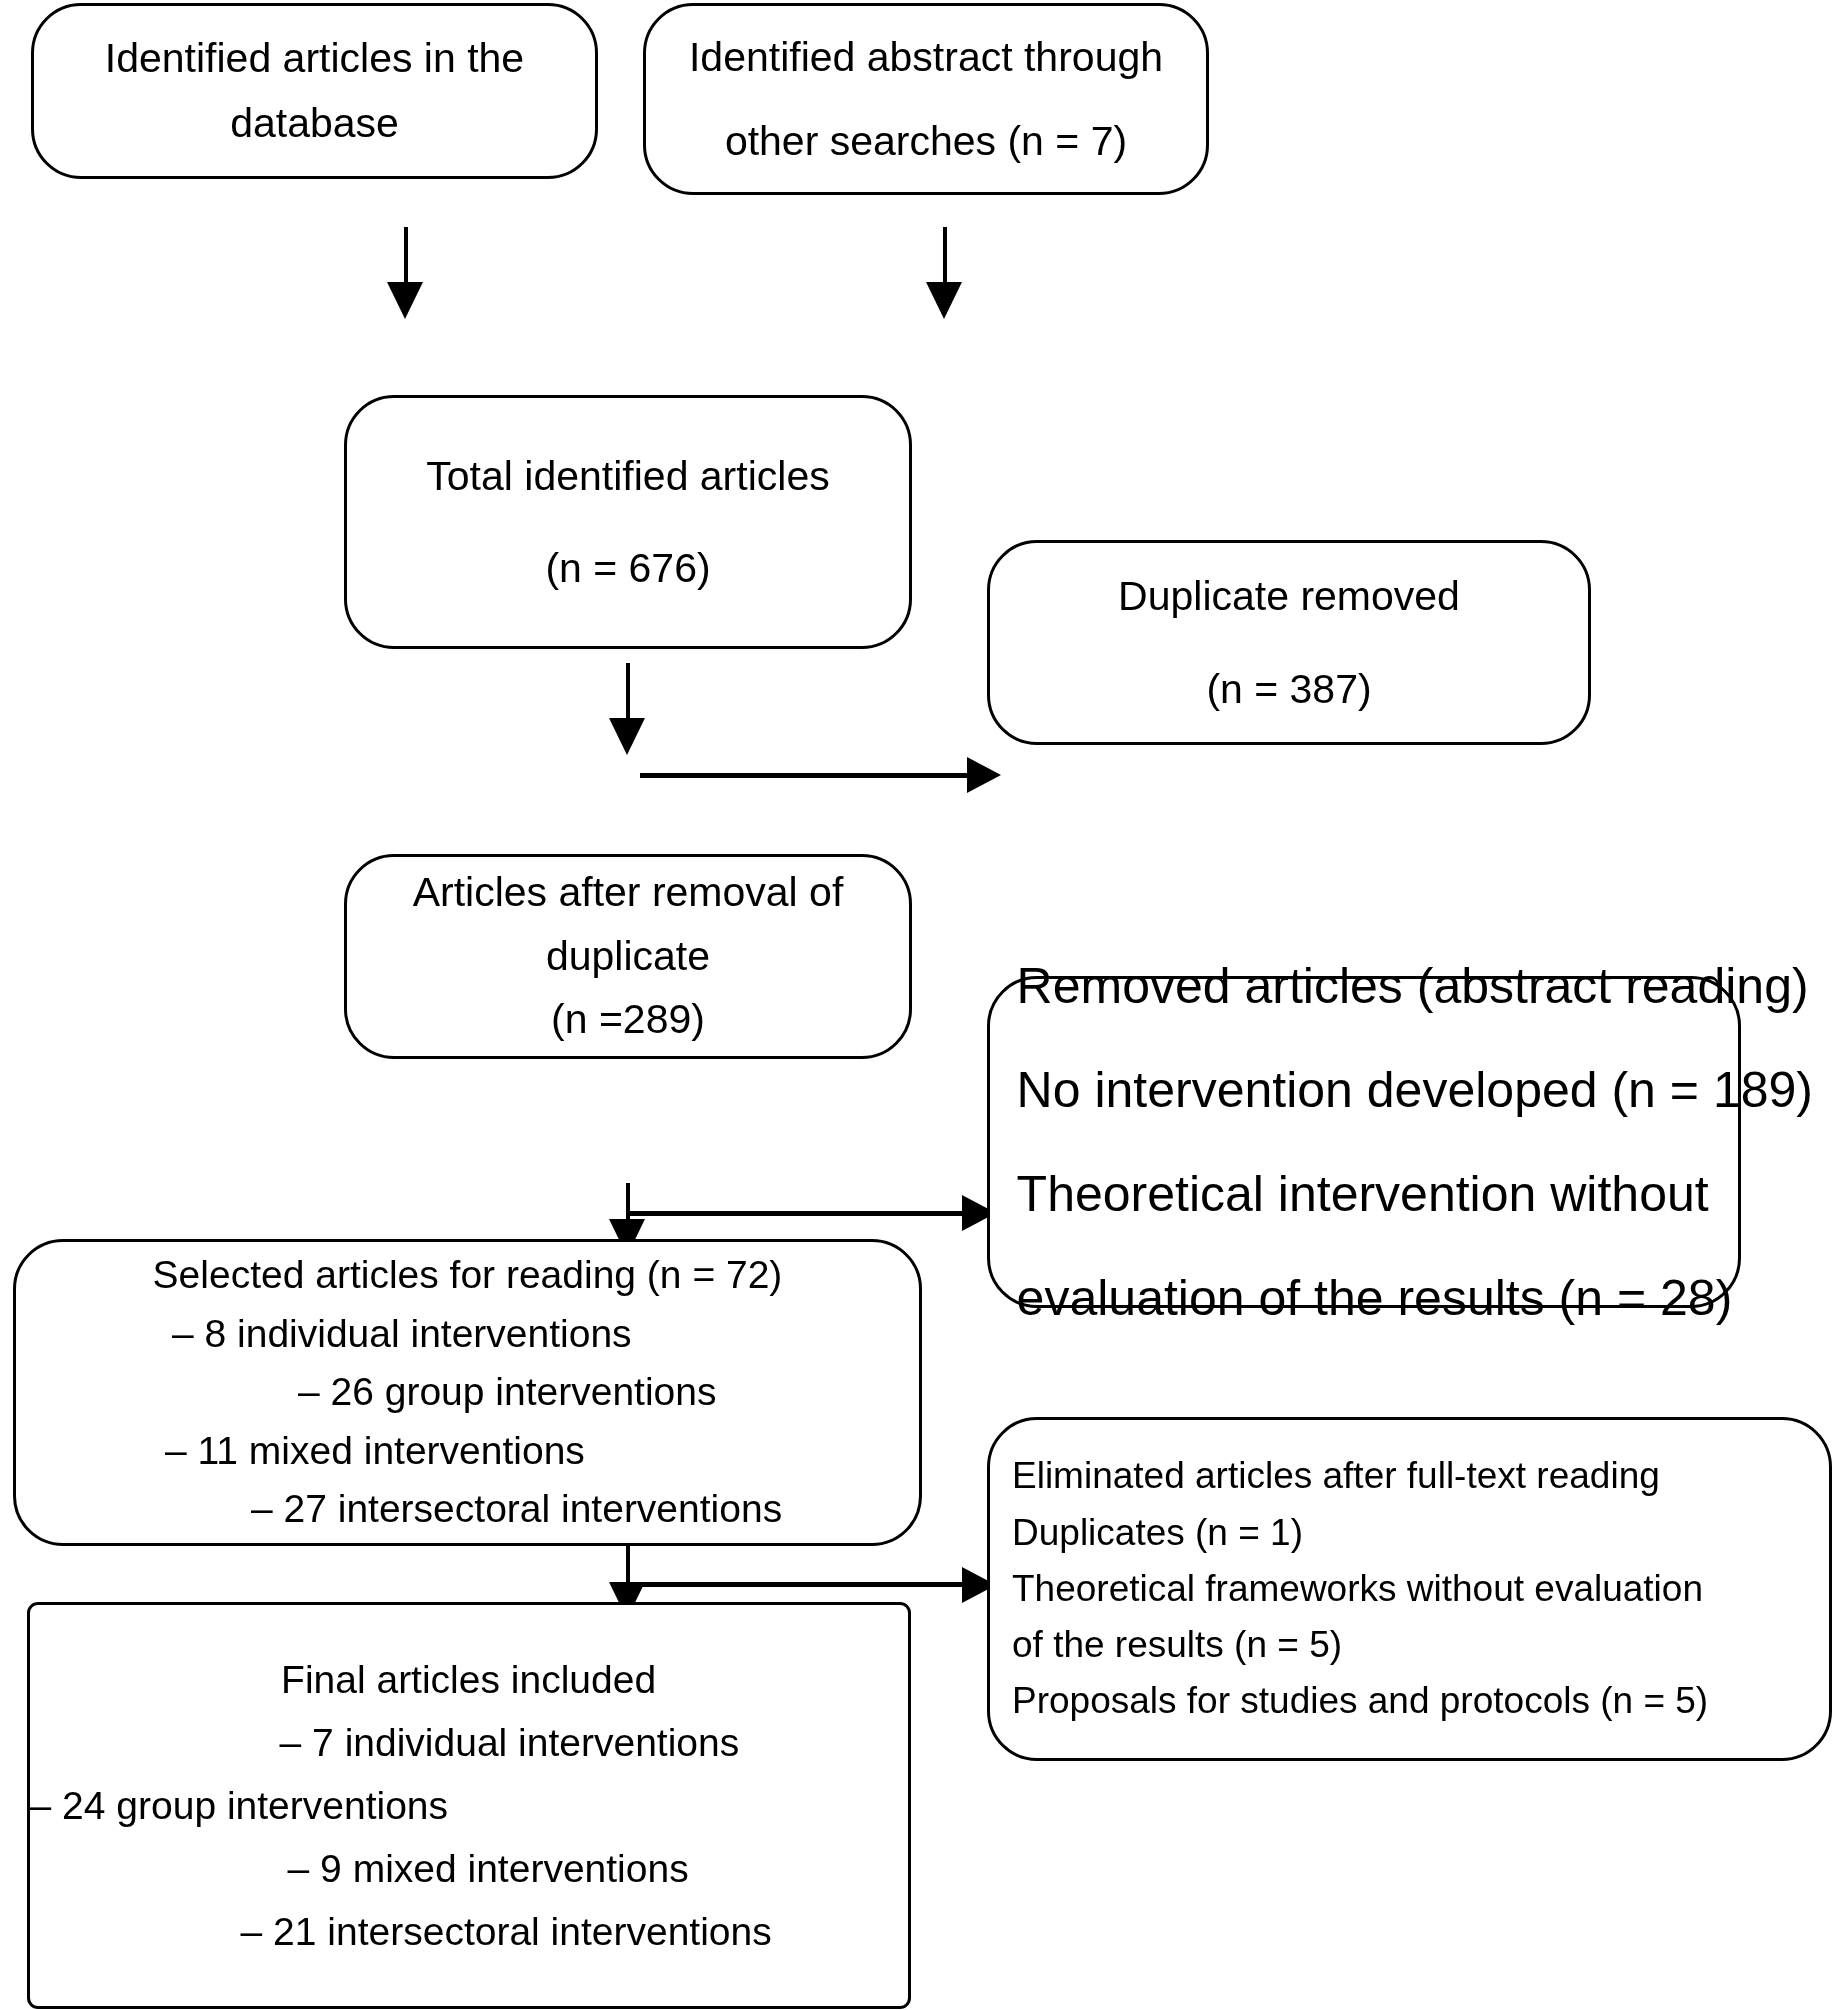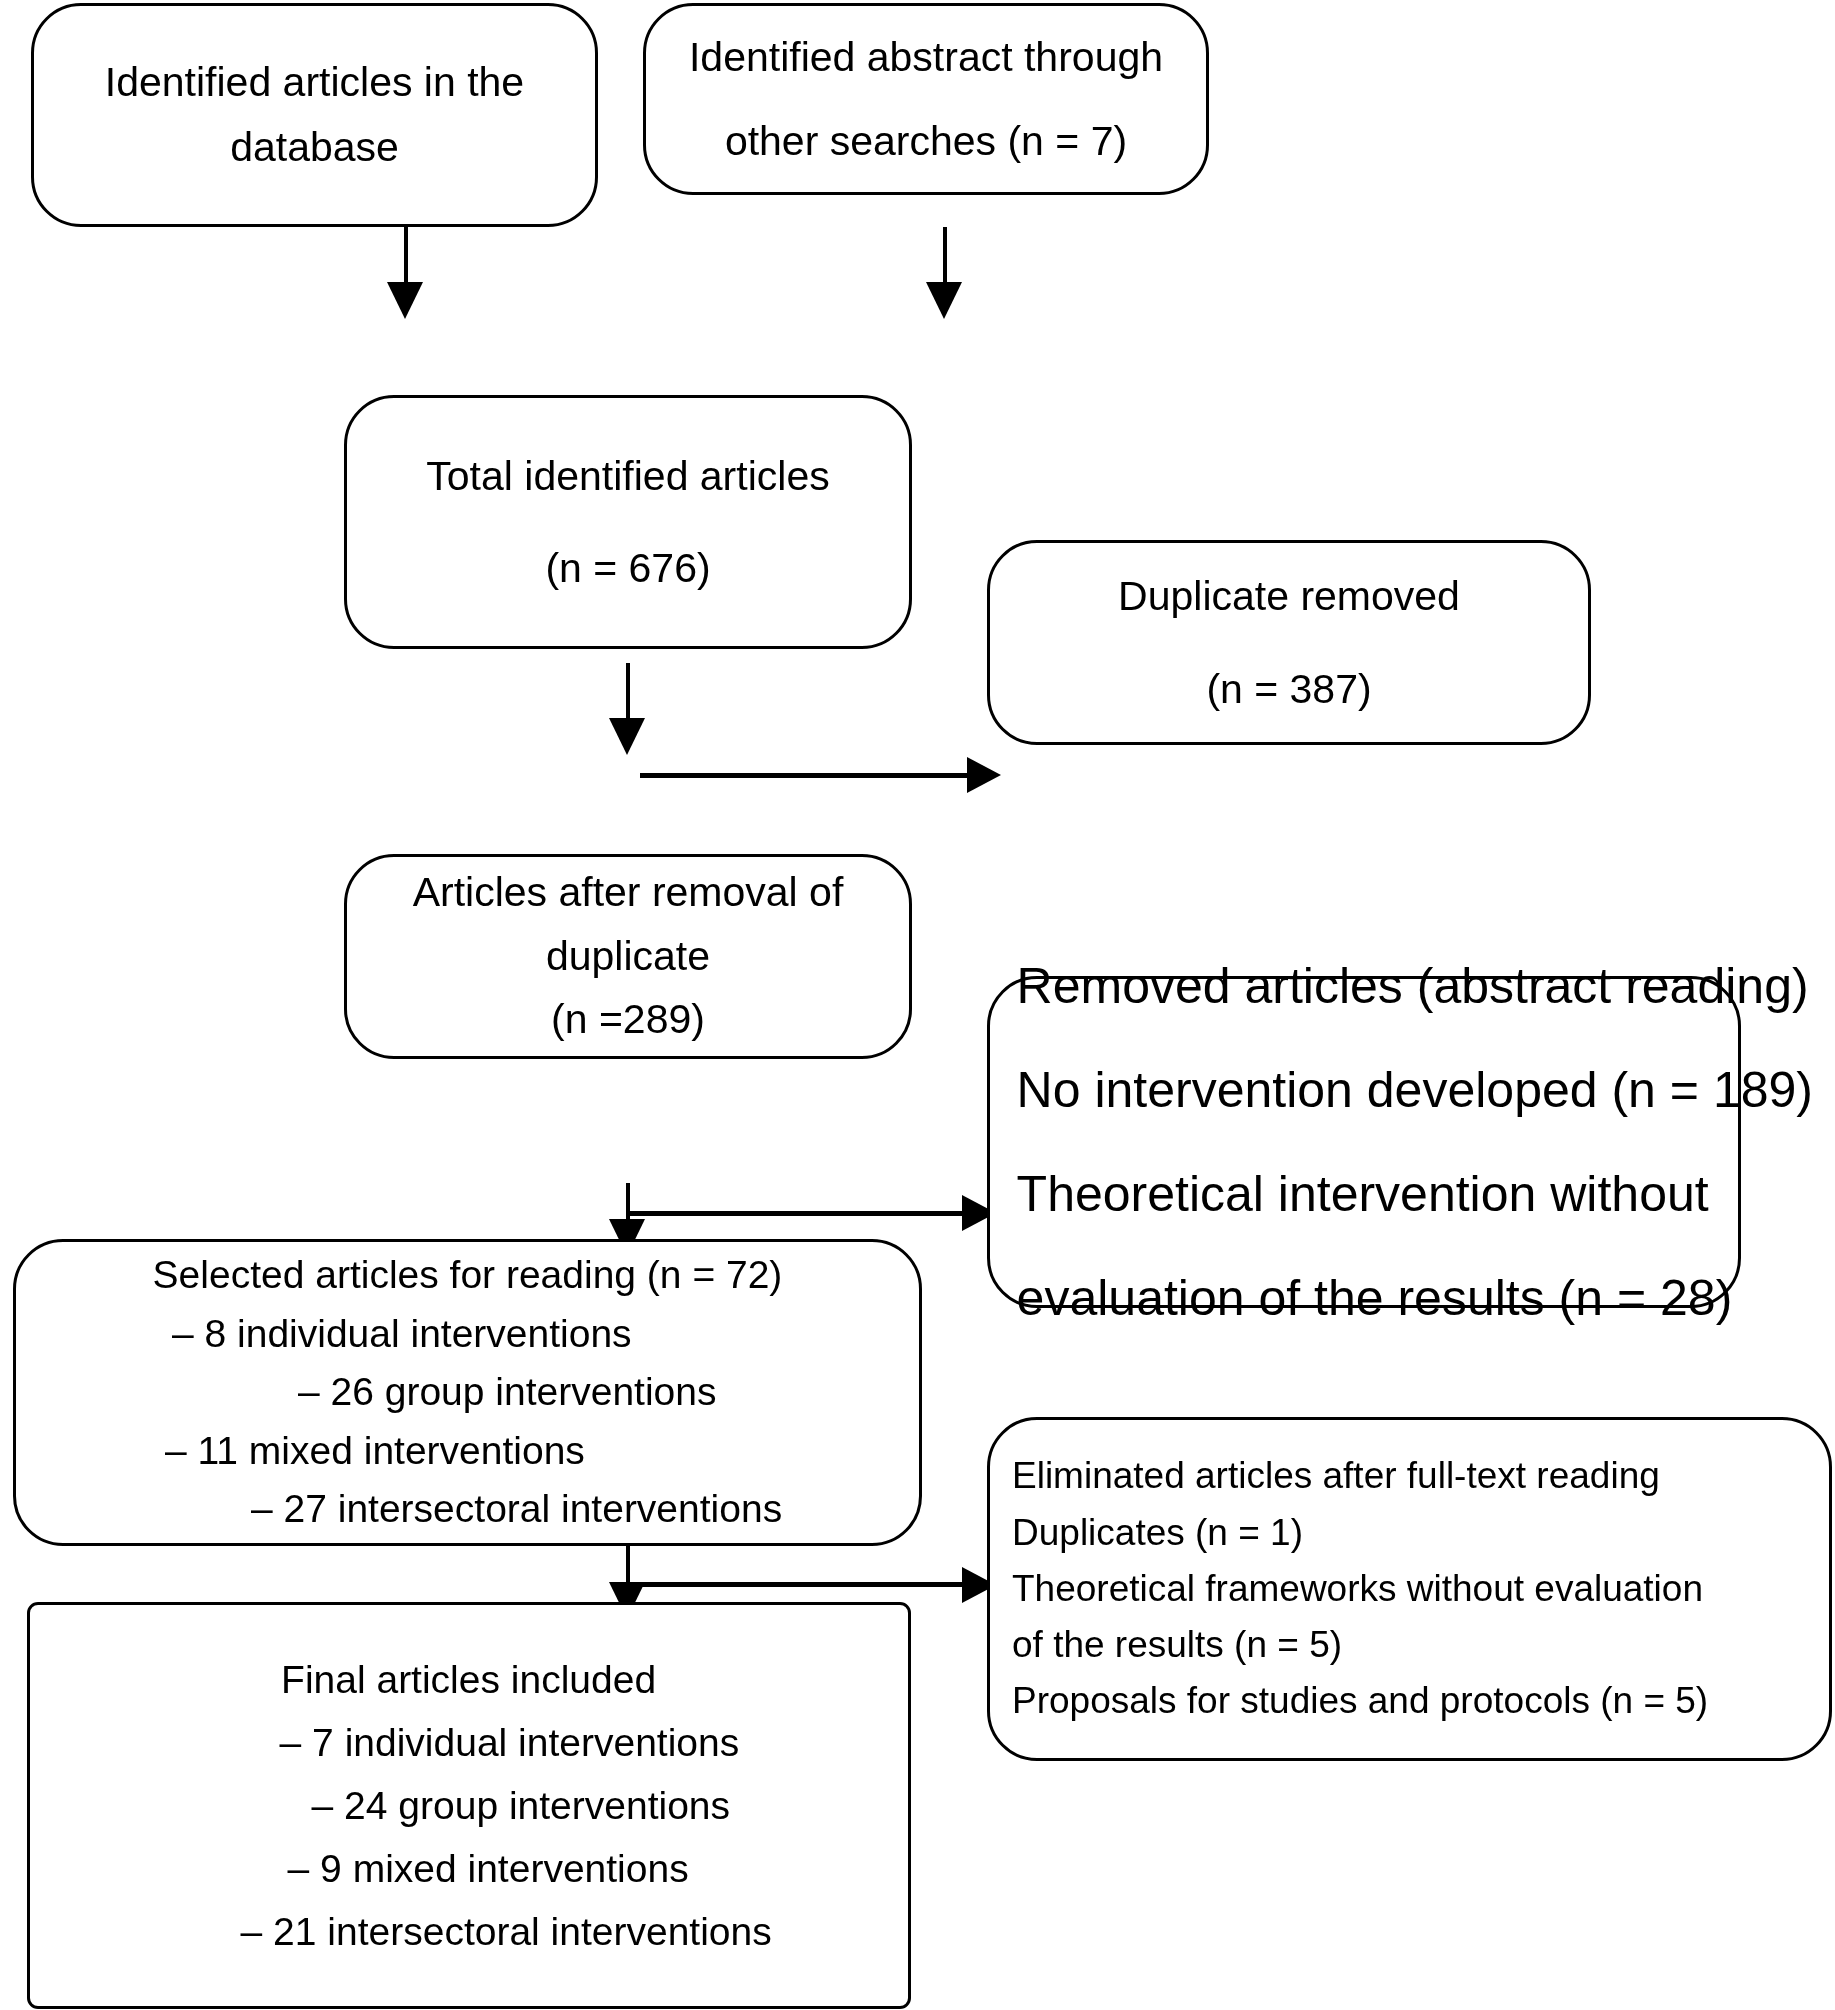--- a/index.html
+++ b/index.html
@@ -31,21 +31,21 @@
   }
   .node .line {
     display: block;
     white-space: pre;
   }
   .center { text-align: center; }
   .left   { text-align: left; }
 
   
   #node-identified-db {
-    left: 31px;  top: 3.1px;   width: 567px;  height: 224px;
+    left: 31px;  top: 3.1px;   width: 567px;  height: 176px;
     font-size: 41px; line-height: 1.60; justify-content: center;
   }
   #node-identified-other {
     left: 643px; top: 3.1px;   width: 566px;  height: 192px;
     font-size: 41px; line-height: 2.05;
   }
   #node-total-identified {
     left: 344px; top: 395px; width: 568px;  height: 254px;
     font-size: 41px; line-height: 2.25;
   }
@@ -76,21 +76,21 @@
     font-size: 39px; line-height: 1.62; border-radius: 11px;
   }
 
   
   .ind-0  { padding-left: 156px; }
   .ind-1  { padding-left: 282px; }
   .ind-2  { padding-left: 149px; }
   .ind-3  { padding-left: 235px; }
 
   .fi-0 { padding-left: 250px; }
-  .fi-1 { padding-left: 282px; }
+  .fi-1 { }
   .fi-2 { padding-left: 258px; }
   .fi-3 { padding-left: 211px; }
 
   
   .vline {
     position: absolute;
     width: 3.9px;
     background: #000000;
     z-index: 1;
   }

